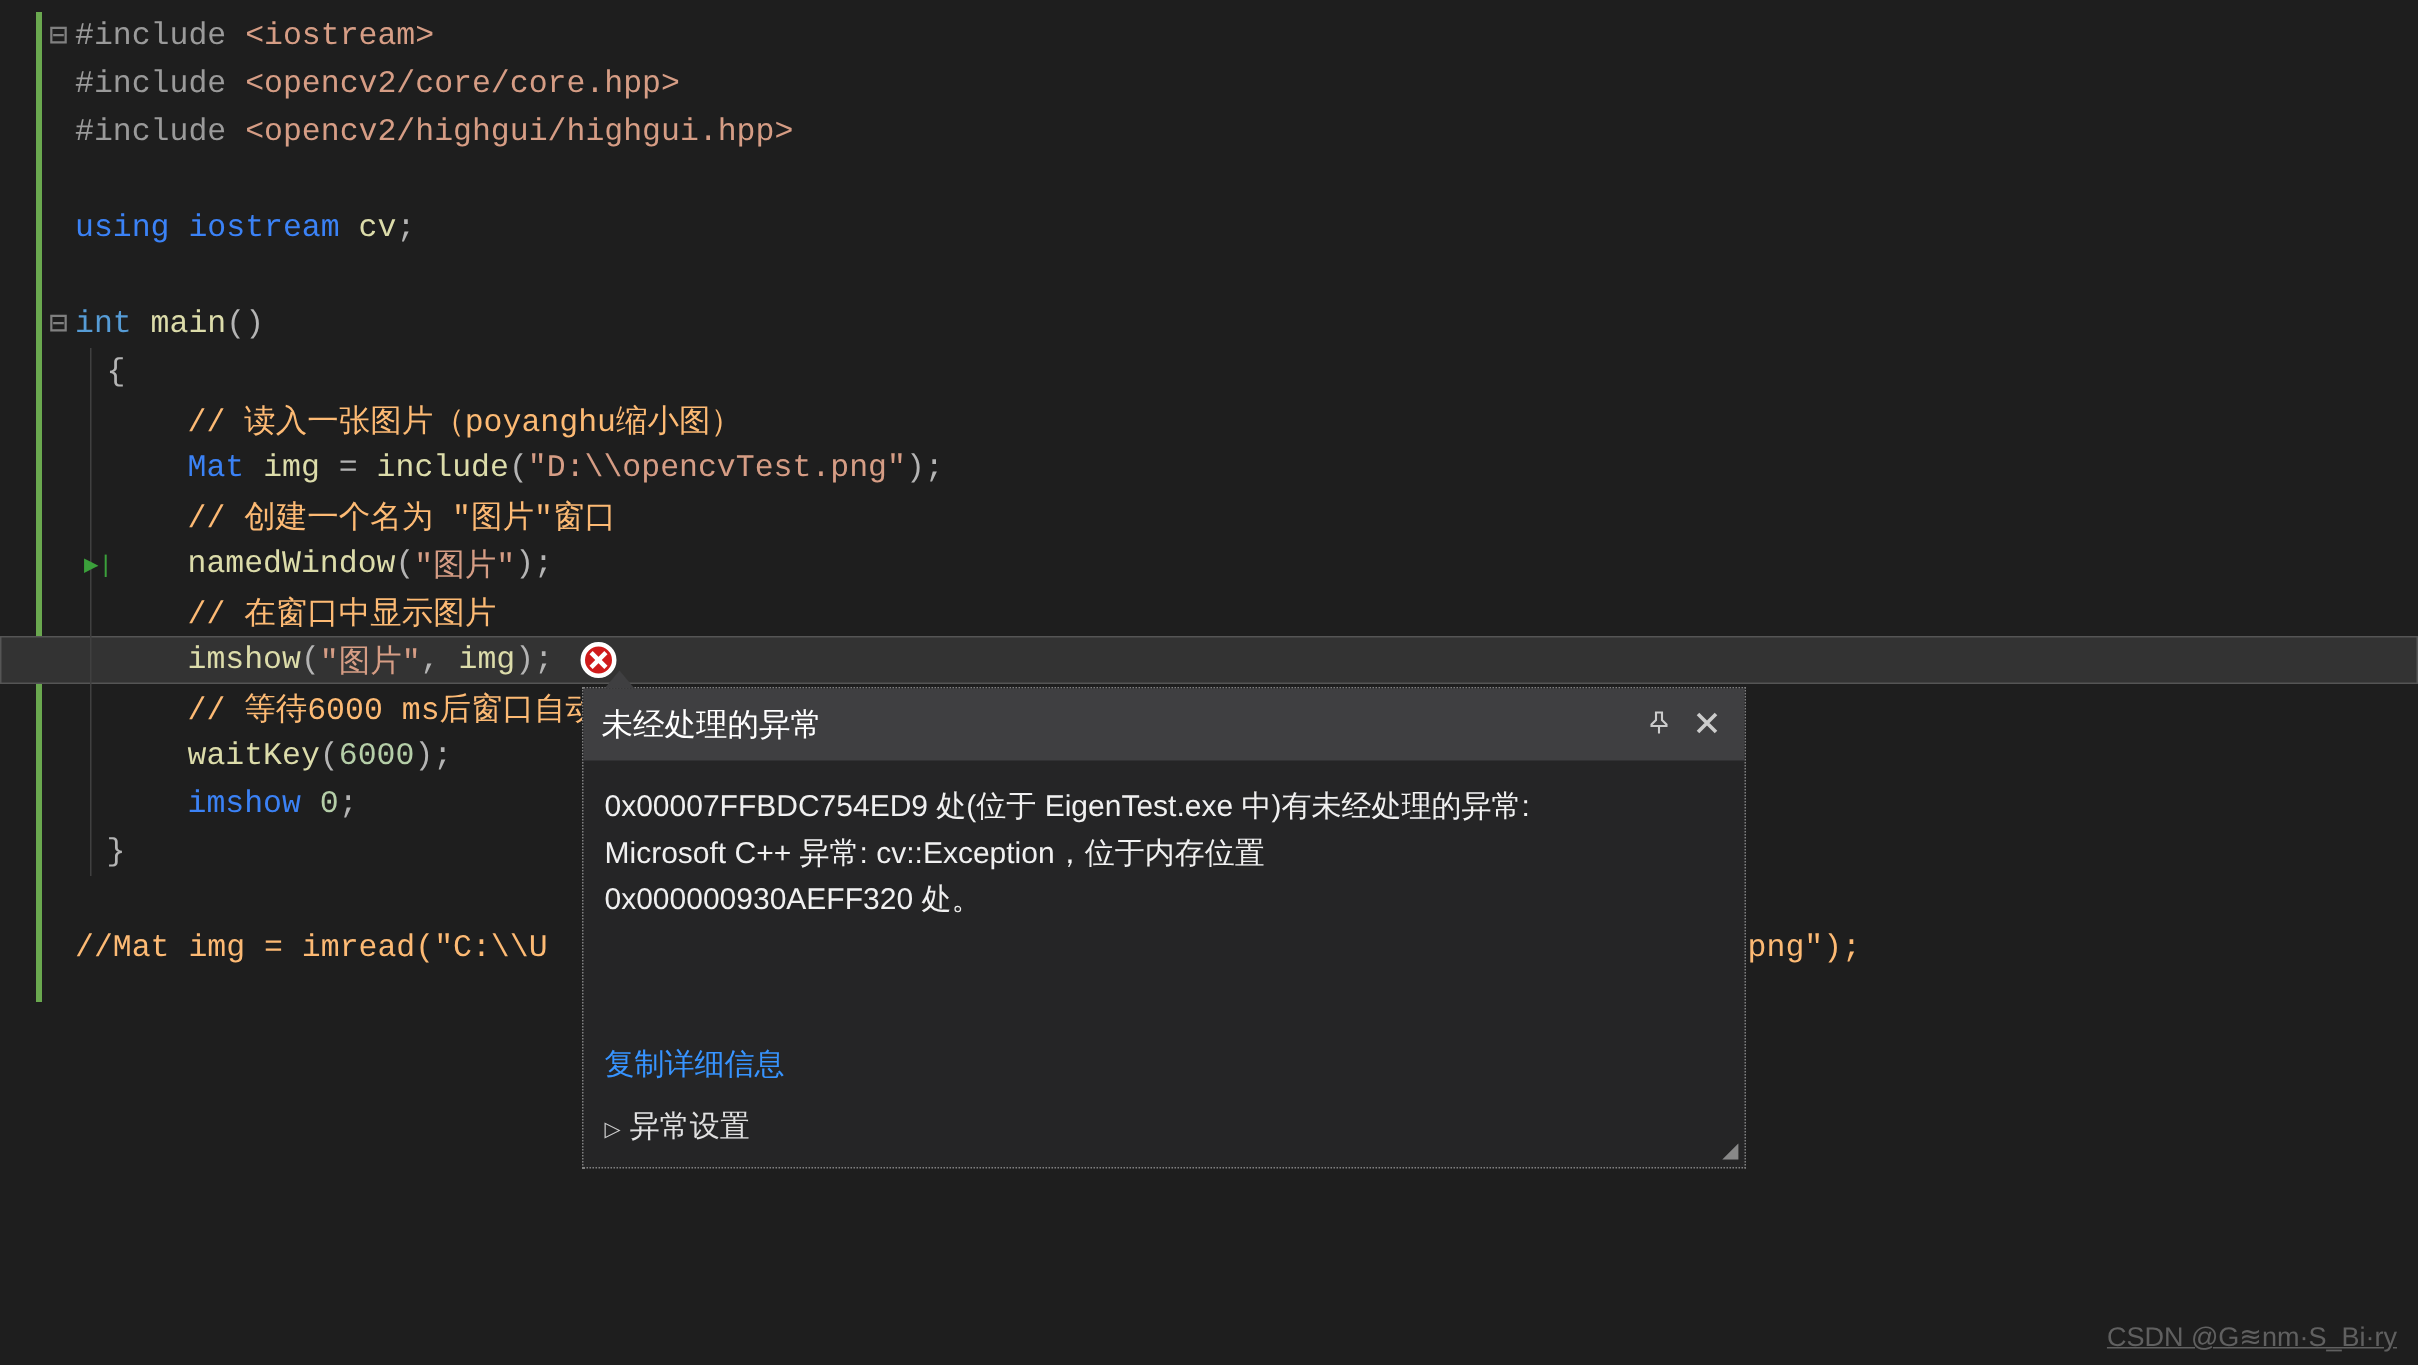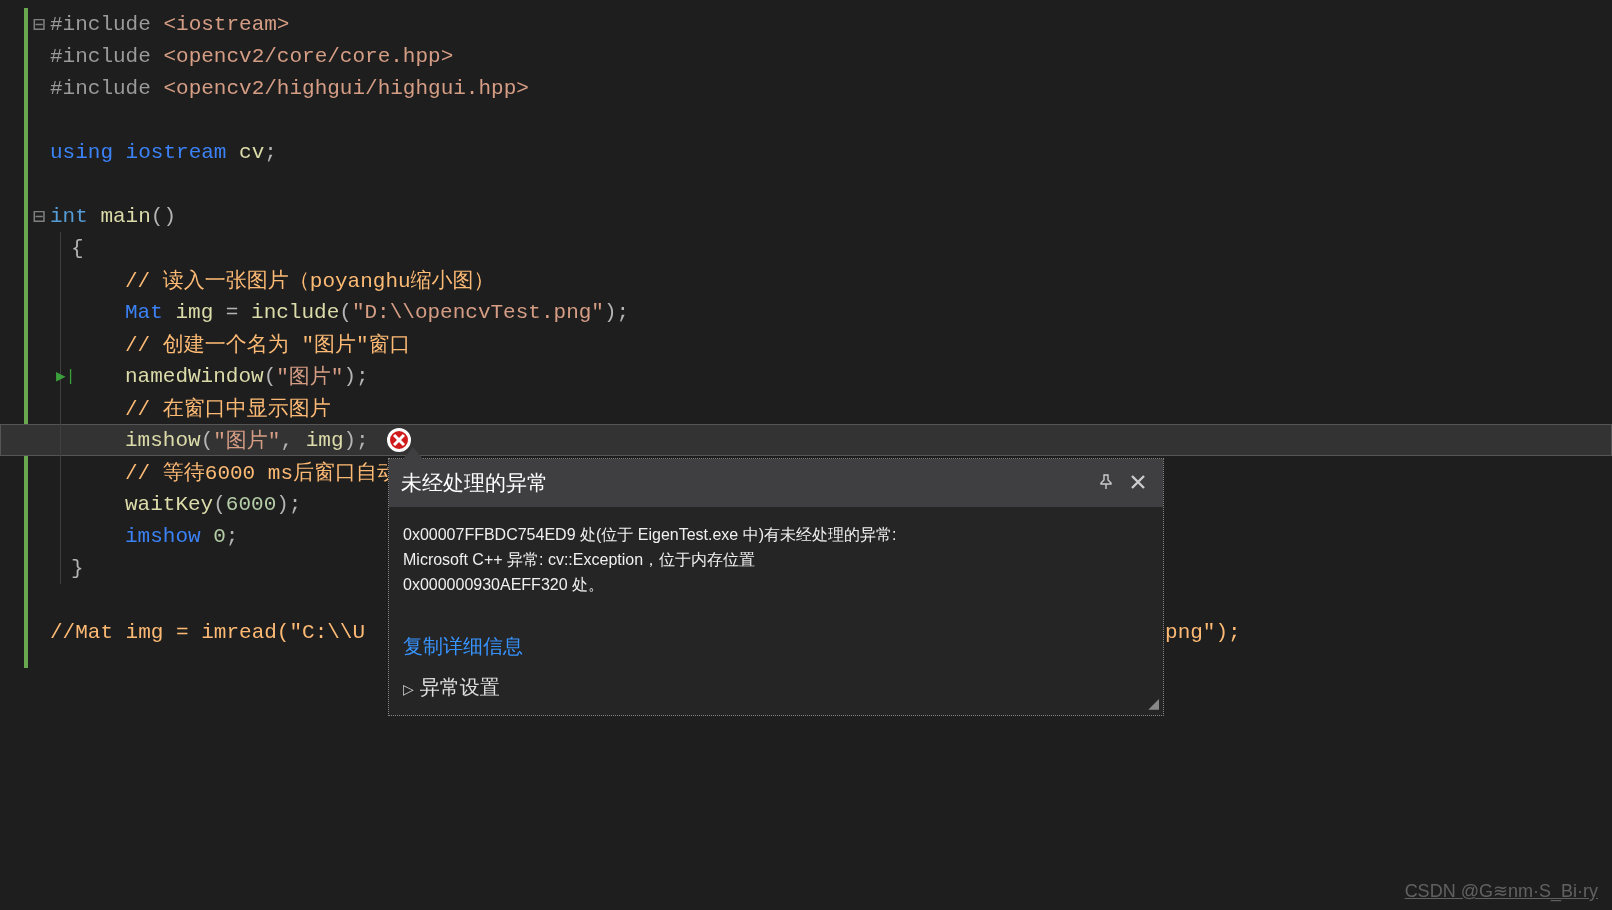--- a/index.html
+++ b/index.html
@@ -132,27 +132,27 @@
     .popup-btn {
       width: 26px; height: 26px;
       display: flex; align-items: center; justify-content: center;
       color: #cccccc;
       cursor: pointer;
       margin-left: 6px;
     }
 
     .popup-body {
       padding: 16px 14px 6px 14px;
-      font-size: 16px;
+      font-size: 20px;
       line-height: 1.55;
       color: #f0f0f0;
     }
 
     .popup-links { padding: 30px 14px 8px 14px; }
-    .popup-link  { color: #3794ff; font-size: 20px; cursor: pointer; display:block; }
+    .popup-link  { color: #3794ff; font-size: 20px; cursor: pointer; display:block;margin-top:44px; }
     .popup-expand { padding: 6px 14px 14px 14px; font-size: 20px; color: #e0e0e0; cursor: pointer; }
     .popup-expand .tri { color: #cccccc; margin-right: 6px; font-size: 14px; }
 
     .resize-grip {
       position: absolute;
       right: 6px; bottom: 4px;
       color: #888;
       font-size: 14px;
       letter-spacing: -2px;
     }

